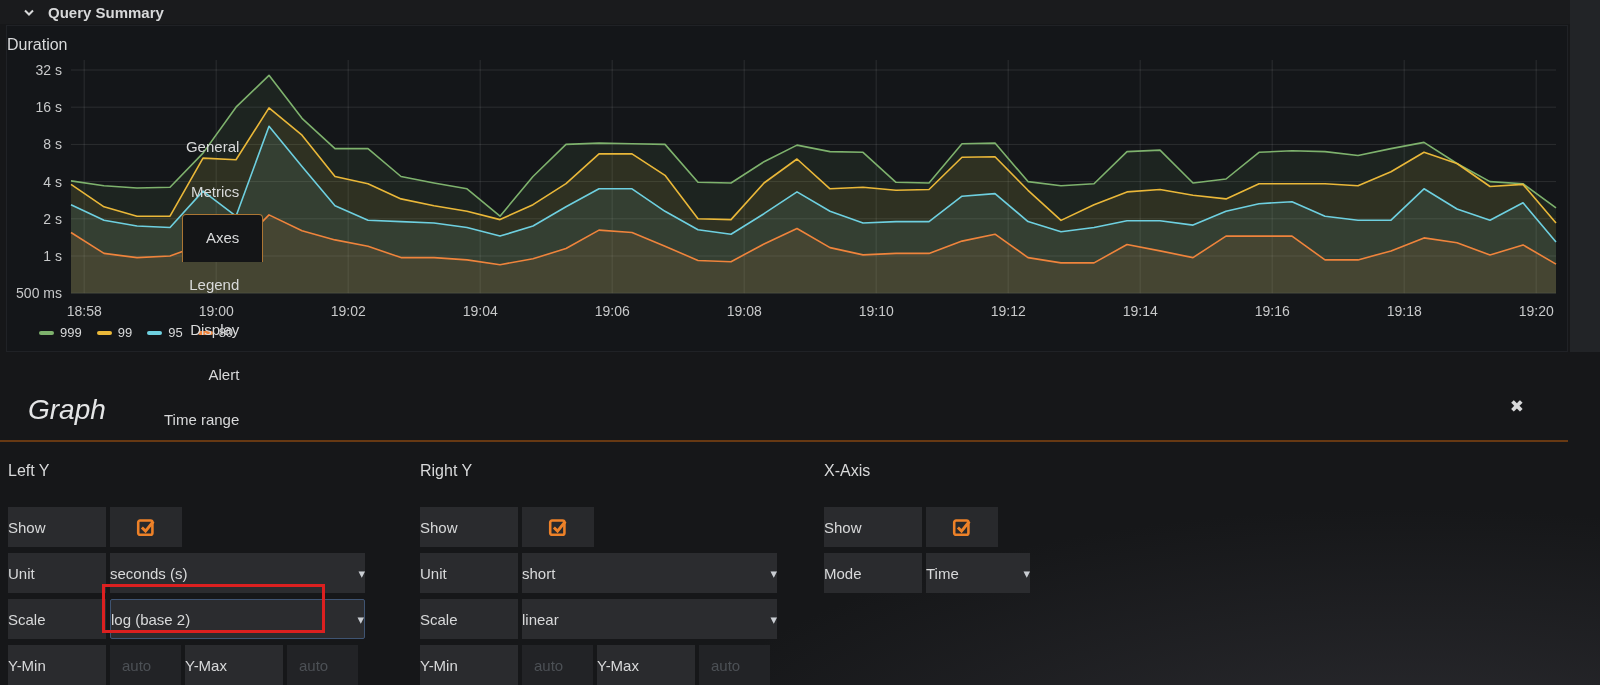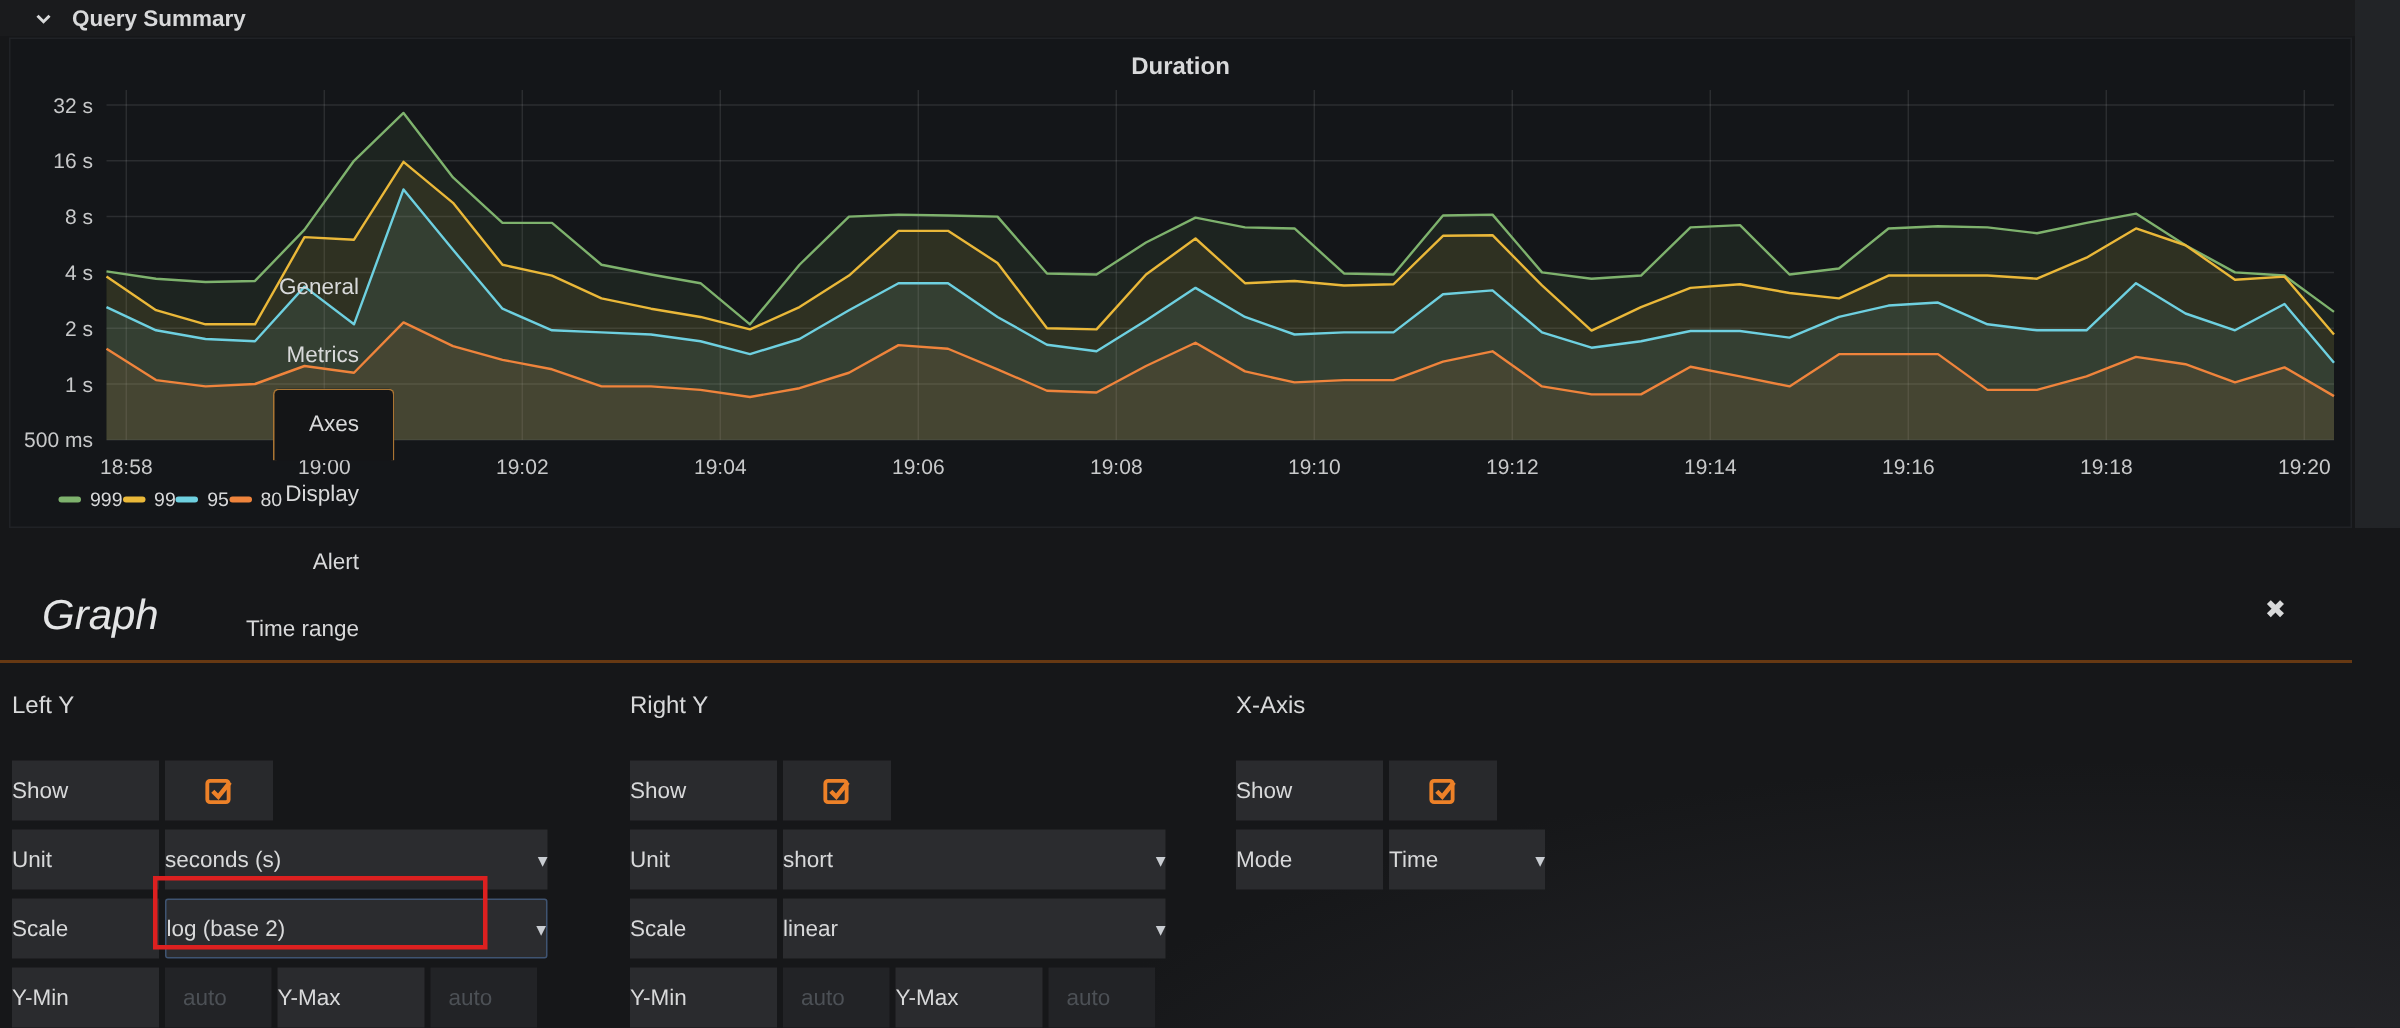--- a/index.html
+++ b/index.html
@@ -6,24 +6,24 @@
   html,body { width:1600px; height:685px; overflow:hidden;
     background:#161719; font-family:"Liberation Sans", sans-serif; }
   
   .top-strip { position:absolute; left:0; top:0; width:1600px; height:24px;
     display:flex; align-items:center; background:#1a1b1d; }
   .top-strip .chev { margin-left:22px; margin-right:12px; display:flex; align-items:center; cursor:pointer; }
   .top-strip .qs-title { color:#d8d9da; font-size:15px;font-weight:bold; }
   
   .chart-panel { position:absolute; left:6px; top:25px; width:1562px; height:327px;
     background:#141619; border:1px solid #202226; }
-  .panel-title { position:absolute; left:0; top:10px; width:100%; text-align:center;
-    color:#d8d9da; font-size:16px; font-weight:bold; }
+  .panel-title { position:absolute; left:0; top:10px; width:100%; 
+    color:#d8d9da; font-size:16px; font-weight:normal; }
   #chartsvg { position:absolute; left:0; top:0; }
-  .legend { position:absolute; left:32px; top:299px; display:flex; 
+  .legend { position:absolute; left:32px; top:299px; display:flex; gap:15px;
     align-items:center; font-size:13px; color:#d8d9da; }
   .legend .item { display:flex; align-items:center; gap:6px; cursor:pointer; }
   .legend .bar { width:15px; height:4px; border-radius:2px; display:inline-block; }
   
   .right-strip { position:absolute; right:0; top:0; width:30px; height:685px; background:#222427; }
   
   .editor { position:absolute; left:0; top:352px; width:1600px; height:333px;
     background:radial-gradient(1100px 420px at 88% 135%, #2e2e33 0%, #161719 70%); }
   .tabbar { position:absolute; left:0; top:28px; width:1568px; height:62px;
     border-bottom:2px solid rgba(255,120,10,0.35); display:flex; align-items:flex-end; }
@@ -141,20 +141,21 @@
 
 <div class="right-strip"></div>
 
 <div class="editor">
   <div class="tabbar">
     <div class="editor-title">Graph</div>
     <div class="tabs">
       <div class="tab">General</div>
       <div class="tab">Metrics</div>
       <div class="tab active">Axes</div>
+      <div class="tab">Legend</div>
       <div class="tab">Display</div>
       <div class="tab">Alert</div>
       <div class="tab">Time range</div>
     </div>
     <span class="close-x">✖</span>
   </div>
 
   <div class="sections">
 
     <div class="col col-left">

